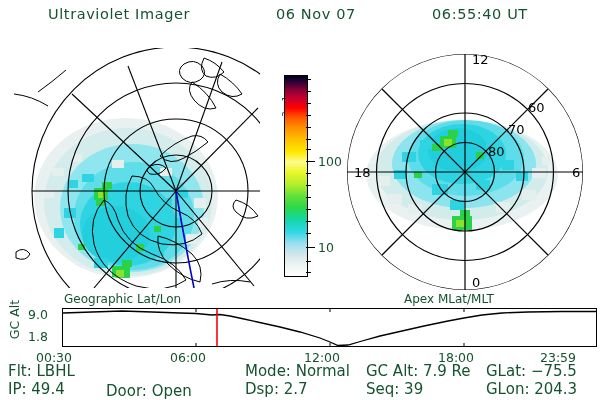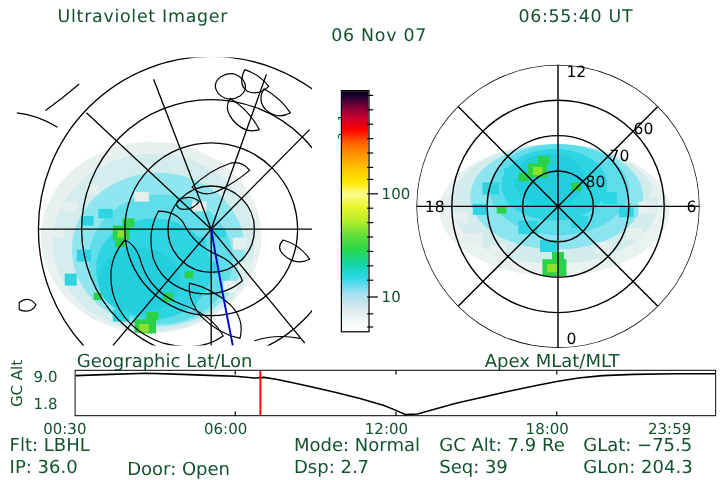--- a/index.html
+++ b/index.html
@@ -24,21 +24,21 @@
     width: 600px;
     height: 22px;
   }
   #header span {
     position: absolute;
     font-size: 14.5px;
     letter-spacing: 0.6px;
     white-space: nowrap;
   }
   #hdr-title { left: 48px;  top: 0; }
-  #hdr-date  { left: 276px; top: 16px; }
+  #hdr-date  { left: 276px; top: 0; }
   #hdr-time  { left: 432px; top: 0; }
 
   
   .panel { position: absolute; }
   #panel-geo  { left: 8px;   top: 48px; width: 252px; height: 240px; }
   #panel-apex { left: 336px; top: 44px; width: 258px; height: 248px; }
   .panel svg { display: block; }
 
   
   #colorbar-group { position: absolute; left: 266px; top: 62px; width: 68px; height: 228px; }
@@ -90,21 +90,21 @@
     left: 12px;
     font-size: 12.5px;
     transform: translateY(-50%);
     white-space: nowrap;
   }
 
   
   .panel-caption {
     position: absolute;
     top: 292px;
-    font-size: 15px;
+    font-size: 12px;
     white-space: nowrap;
   }
   #cap-geo  { left: 64px; }
   #cap-apex { left: 404px; }
 
   
   #orbit-wrap { position: absolute; left: 0; top: 306px; width: 600px; height: 50px; }
   #gc-alt-label {
     position: absolute;
     left: -12px; top: 6px;
@@ -409,20 +409,20 @@
     <div class="time-tlabel" style="left:540px">23:59</div>
   </div>
 
   <div id="status">
     <div class="status-cell srow1 scol0">Flt: LBHL</div>
     <div class="status-cell srow1 scol1">Door: Open</div>
     <div class="status-cell srow1 scol2">Mode: Normal</div>
     <div class="status-cell srow1 scol3">GC Alt: 7.9 Re</div>
     <div class="status-cell srow1 scol4">GLat: −75.5</div>
 
-    <div class="status-cell srow2 scol0">IP: 36.0</div>
+    <div class="status-cell srow2 scol0">IP: 49.4</div>
     <div class="status-cell srow2 scol1">Gain: 14</div>
     <div class="status-cell srow2 scol2">Dsp:    2.7</div>
     <div class="status-cell srow2 scol3">Seq: 39</div>
     <div class="status-cell srow2 scol4">GLon: 204.3</div>
   </div>
 
 </div>
 
 </body></html>

